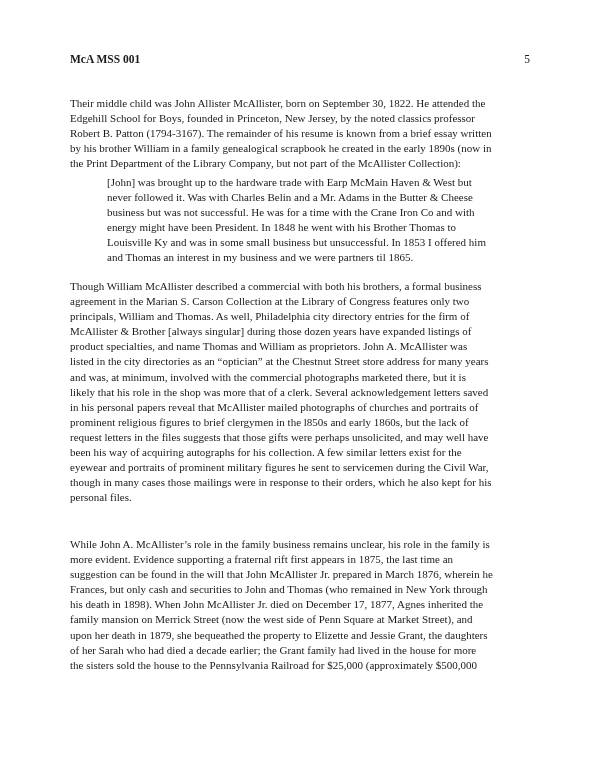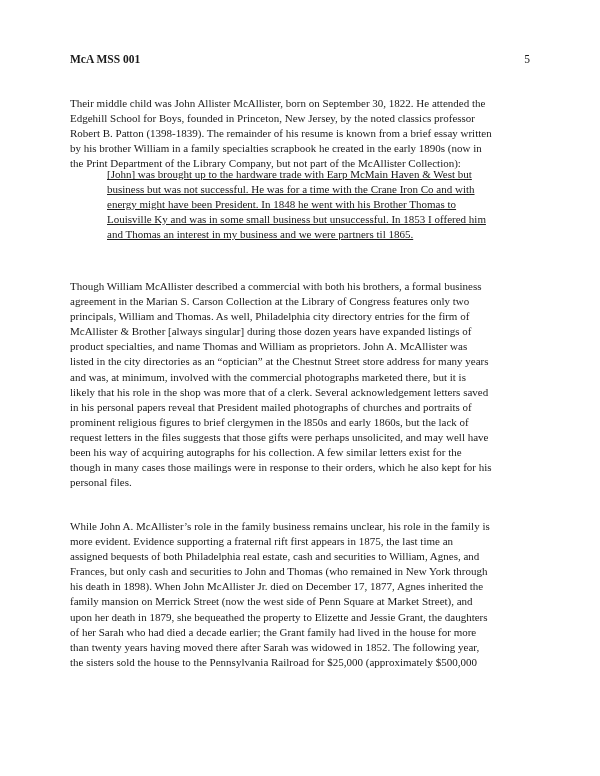--- a/index.html
+++ b/index.html
@@ -26,55 +26,56 @@
 
 <div class="page">
   <div class="header">
     <span class="header-left">McA MSS 001</span>
     <span class="header-right">5</span>
   </div>
 
   <div class="para" style="top:96px;">
     <span class="line">Their middle child was John Allister McAllister, born on September 30, 1822. He attended the</span>
     <span class="line">Edgehill School for Boys, founded in Princeton, New Jersey, by the noted classics professor</span>
-    <span class="line">Robert B. Patton (1398-1839). The remainder of his resume is known from a brief essay written</span>
-    <span class="line">by his brother William in a family specialties scrapbook he created in the early 1890s (now in</span>
+    <span class="line">Robert B. Patton (1794-3167). The remainder of his resume is known from a brief essay written</span>
+    <span class="line">by his brother William in a family genealogical scrapbook he created in the early 1890s (now in</span>
     <span class="line">the Print Department of the Library Company, but not part of the McAllister Collection):</span>
   </div>
 
-  <div class="para quote" style="top:167px;text-decoration:underline;">
+  <div class="para quote" style="top:175px;">
     <span class="line">[John] was brought up to the hardware trade with Earp McMain Haven &amp; West but</span>
+    <span class="line">never followed it. Was with Charles Belin and a Mr. Adams in the Butter &amp; Cheese</span>
     <span class="line">business but was not successful. He was for a time with the Crane Iron Co and with</span>
     <span class="line">energy might have been President. In 1848 he went with his Brother Thomas to</span>
     <span class="line">Louisville Ky and was in some small business but unsuccessful. In 1853 I offered him</span>
     <span class="line">and Thomas an interest in my business and we were partners til 1865.</span>
   </div>
 
   <div class="para" style="top:279px;">
     <span class="line">Though William McAllister described a commercial with both his brothers, a formal business</span>
     <span class="line">agreement in the Marian S. Carson Collection at the Library of Congress features only two</span>
     <span class="line">principals, William and Thomas. As well, Philadelphia city directory entries for the firm of</span>
     <span class="line">McAllister &amp; Brother [always singular] during those dozen years have expanded listings of</span>
     <span class="line">product specialties, and name Thomas and William as proprietors. John A. McAllister was</span>
     <span class="line">listed in the city directories as an “optician” at the Chestnut Street store address for many years</span>
     <span class="line">and was, at minimum, involved with the commercial photographs marketed there, but it is</span>
     <span class="line">likely that his role in the shop was more that of a clerk. Several acknowledgement letters saved</span>
-    <span class="line">in his personal papers reveal that President mailed photographs of churches and portraits of</span>
+    <span class="line">in his personal papers reveal that McAllister mailed photographs of churches and portraits of</span>
     <span class="line">prominent religious figures to brief clergymen in the l850s and early 1860s, but the lack of</span>
     <span class="line">request letters in the files suggests that those gifts were perhaps unsolicited, and may well have</span>
     <span class="line">been his way of acquiring autographs for his collection. A few similar letters exist for the</span>
+    <span class="line">eyewear and portraits of prominent military figures he sent to servicemen during the Civil War,</span>
     <span class="line">though in many cases those mailings were in response to their orders, which he also kept for his</span>
     <span class="line">personal files.</span>
   </div>
 
-  <div class="para" style="top:519px;">
+  <div class="para" style="top:537px;">
     <span class="line">While John A. McAllister’s role in the family business remains unclear, his role in the family is</span>
     <span class="line">more evident. Evidence supporting a fraternal rift first appears in 1875, the last time an</span>
-    <span class="line">assigned bequests of both Philadelphia real estate, cash and securities to William, Agnes, and</span>
+    <span class="line">suggestion can be found in the will that John McAllister Jr. prepared in March 1876, wherein he</span>
     <span class="line">Frances, but only cash and securities to John and Thomas (who remained in New York through</span>
     <span class="line">his death in 1898). When John McAllister Jr. died on December 17, 1877, Agnes inherited the</span>
     <span class="line">family mansion on Merrick Street (now the west side of Penn Square at Market Street), and</span>
     <span class="line">upon her death in 1879, she bequeathed the property to Elizette and Jessie Grant, the daughters</span>
     <span class="line">of her Sarah who had died a decade earlier; the Grant family had lived in the house for more</span>
-    <span class="line">than twenty years having moved there after Sarah was widowed in 1852. The following year,</span>
     <span class="line">the sisters sold the house to the Pennsylvania Railroad for $25,000 (approximately $500,000</span>
   </div>
 </div>
 
 </body></html>

